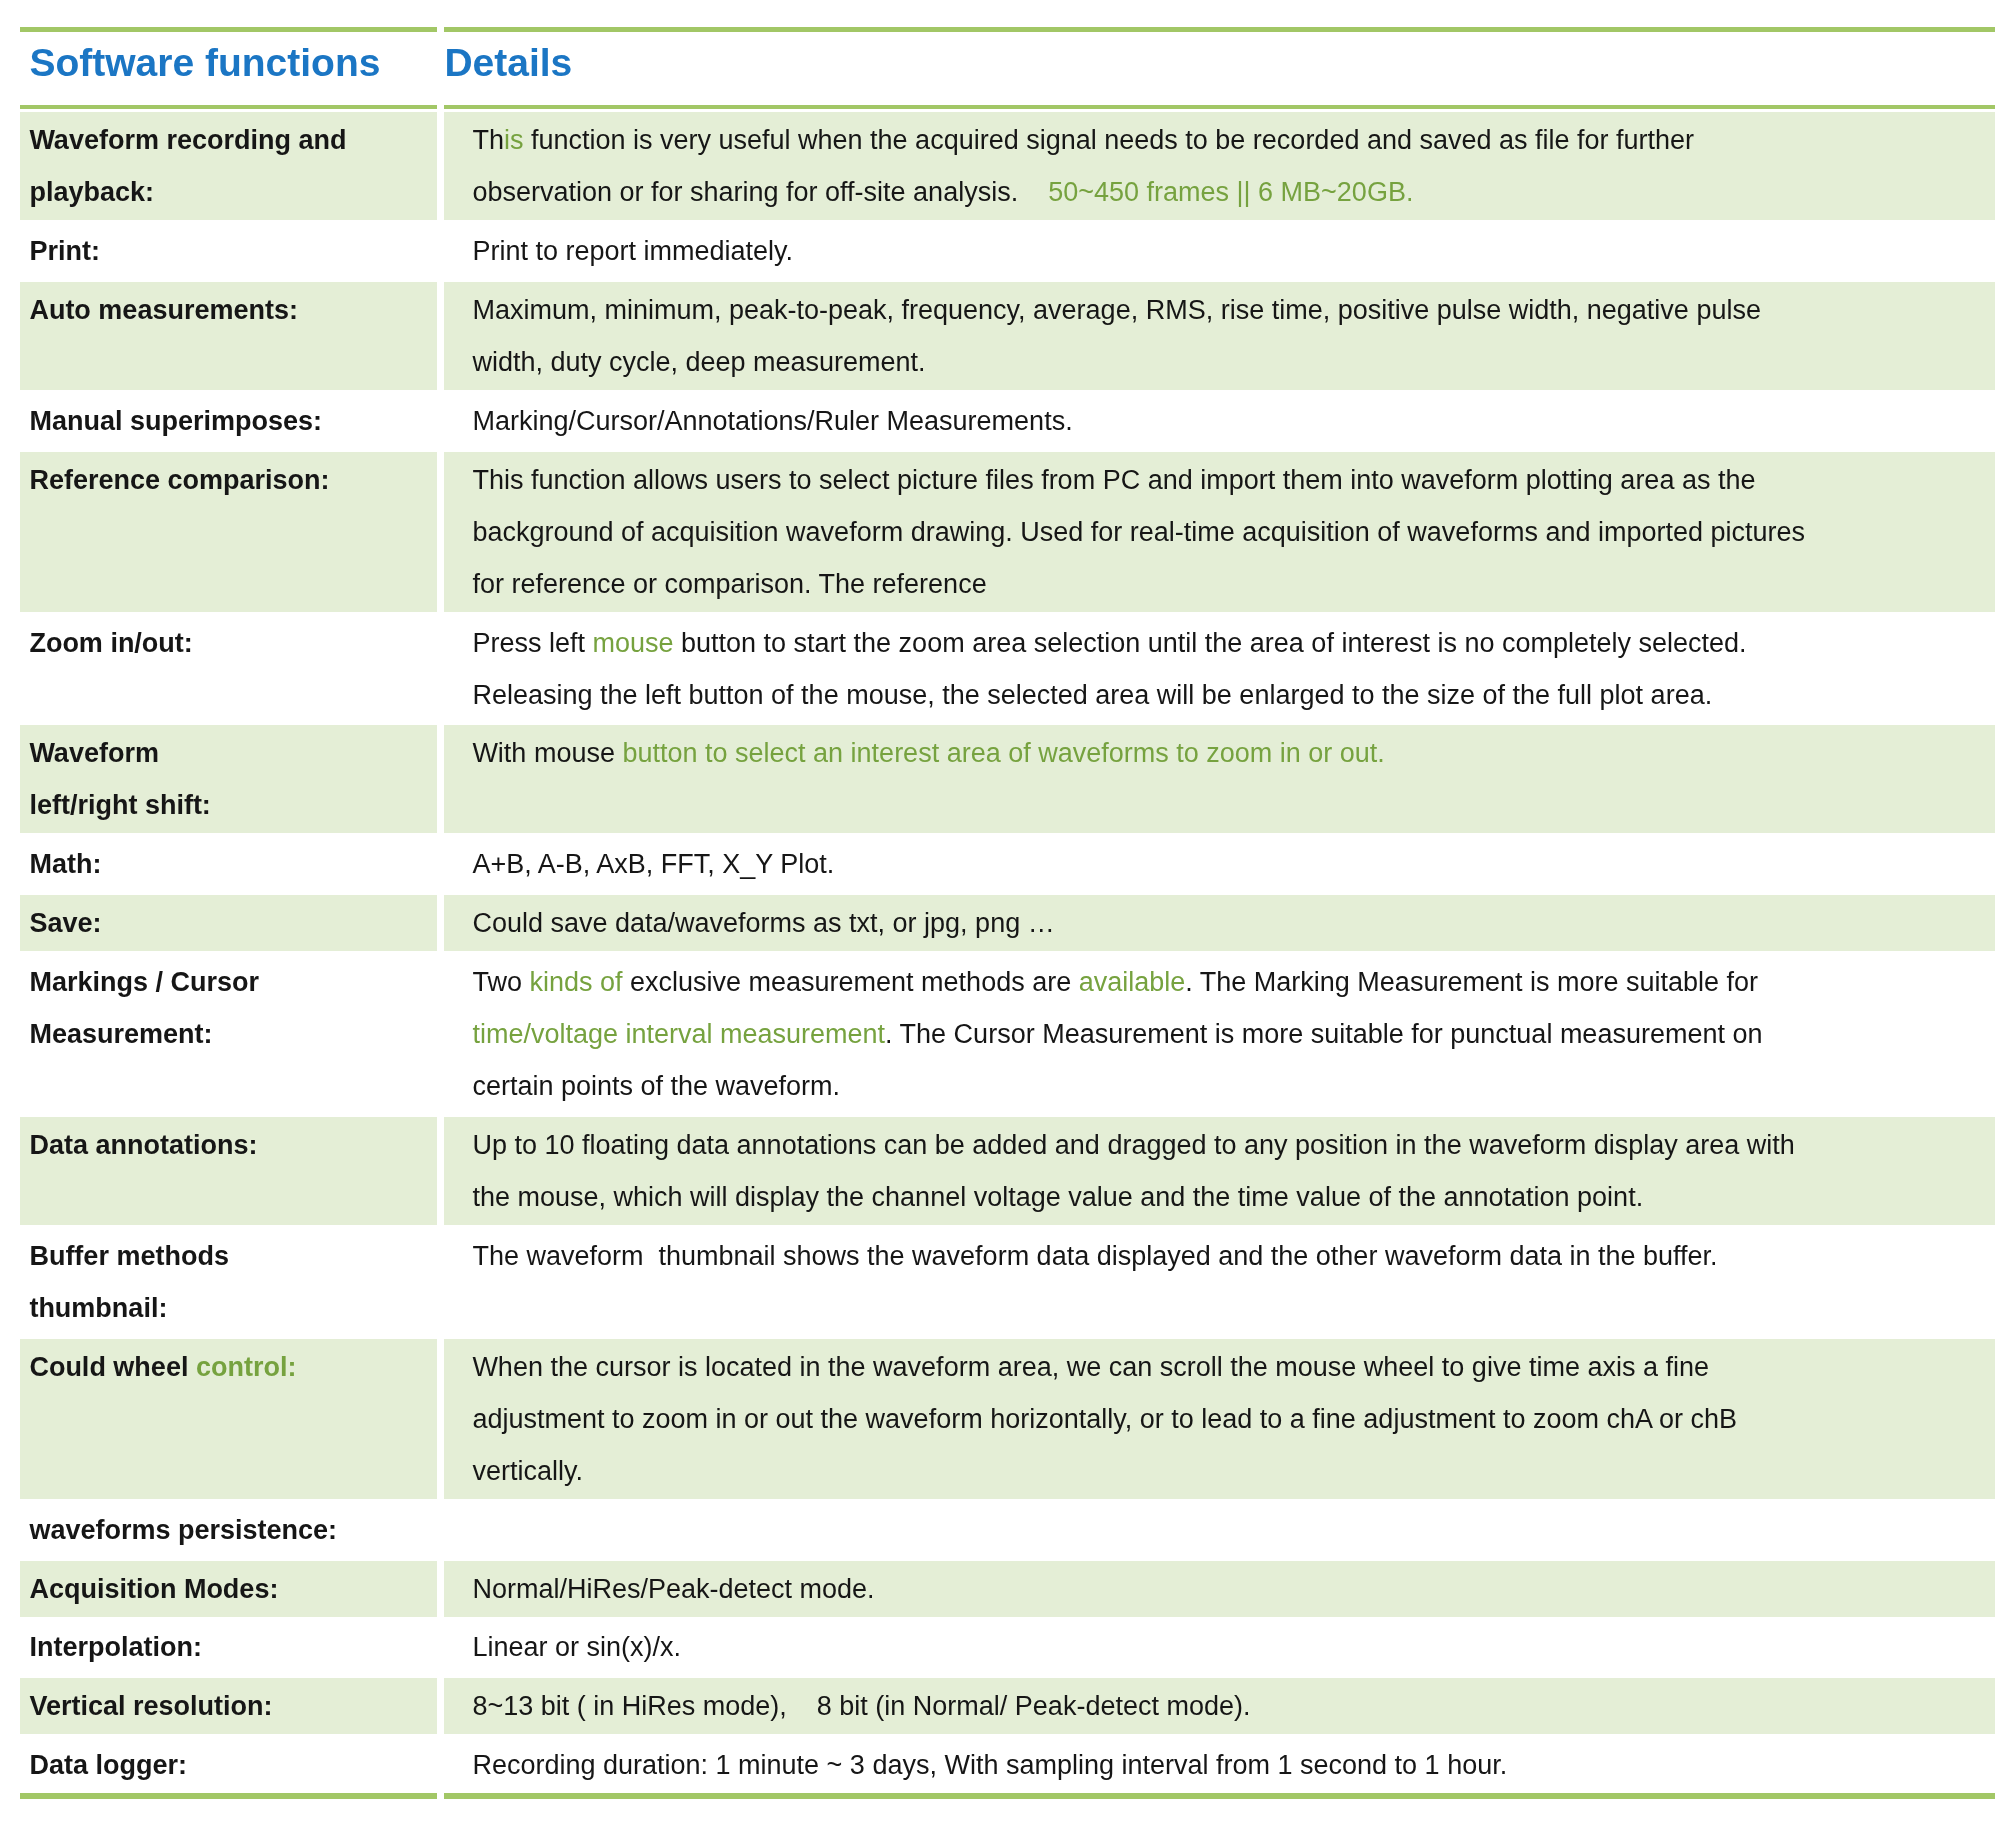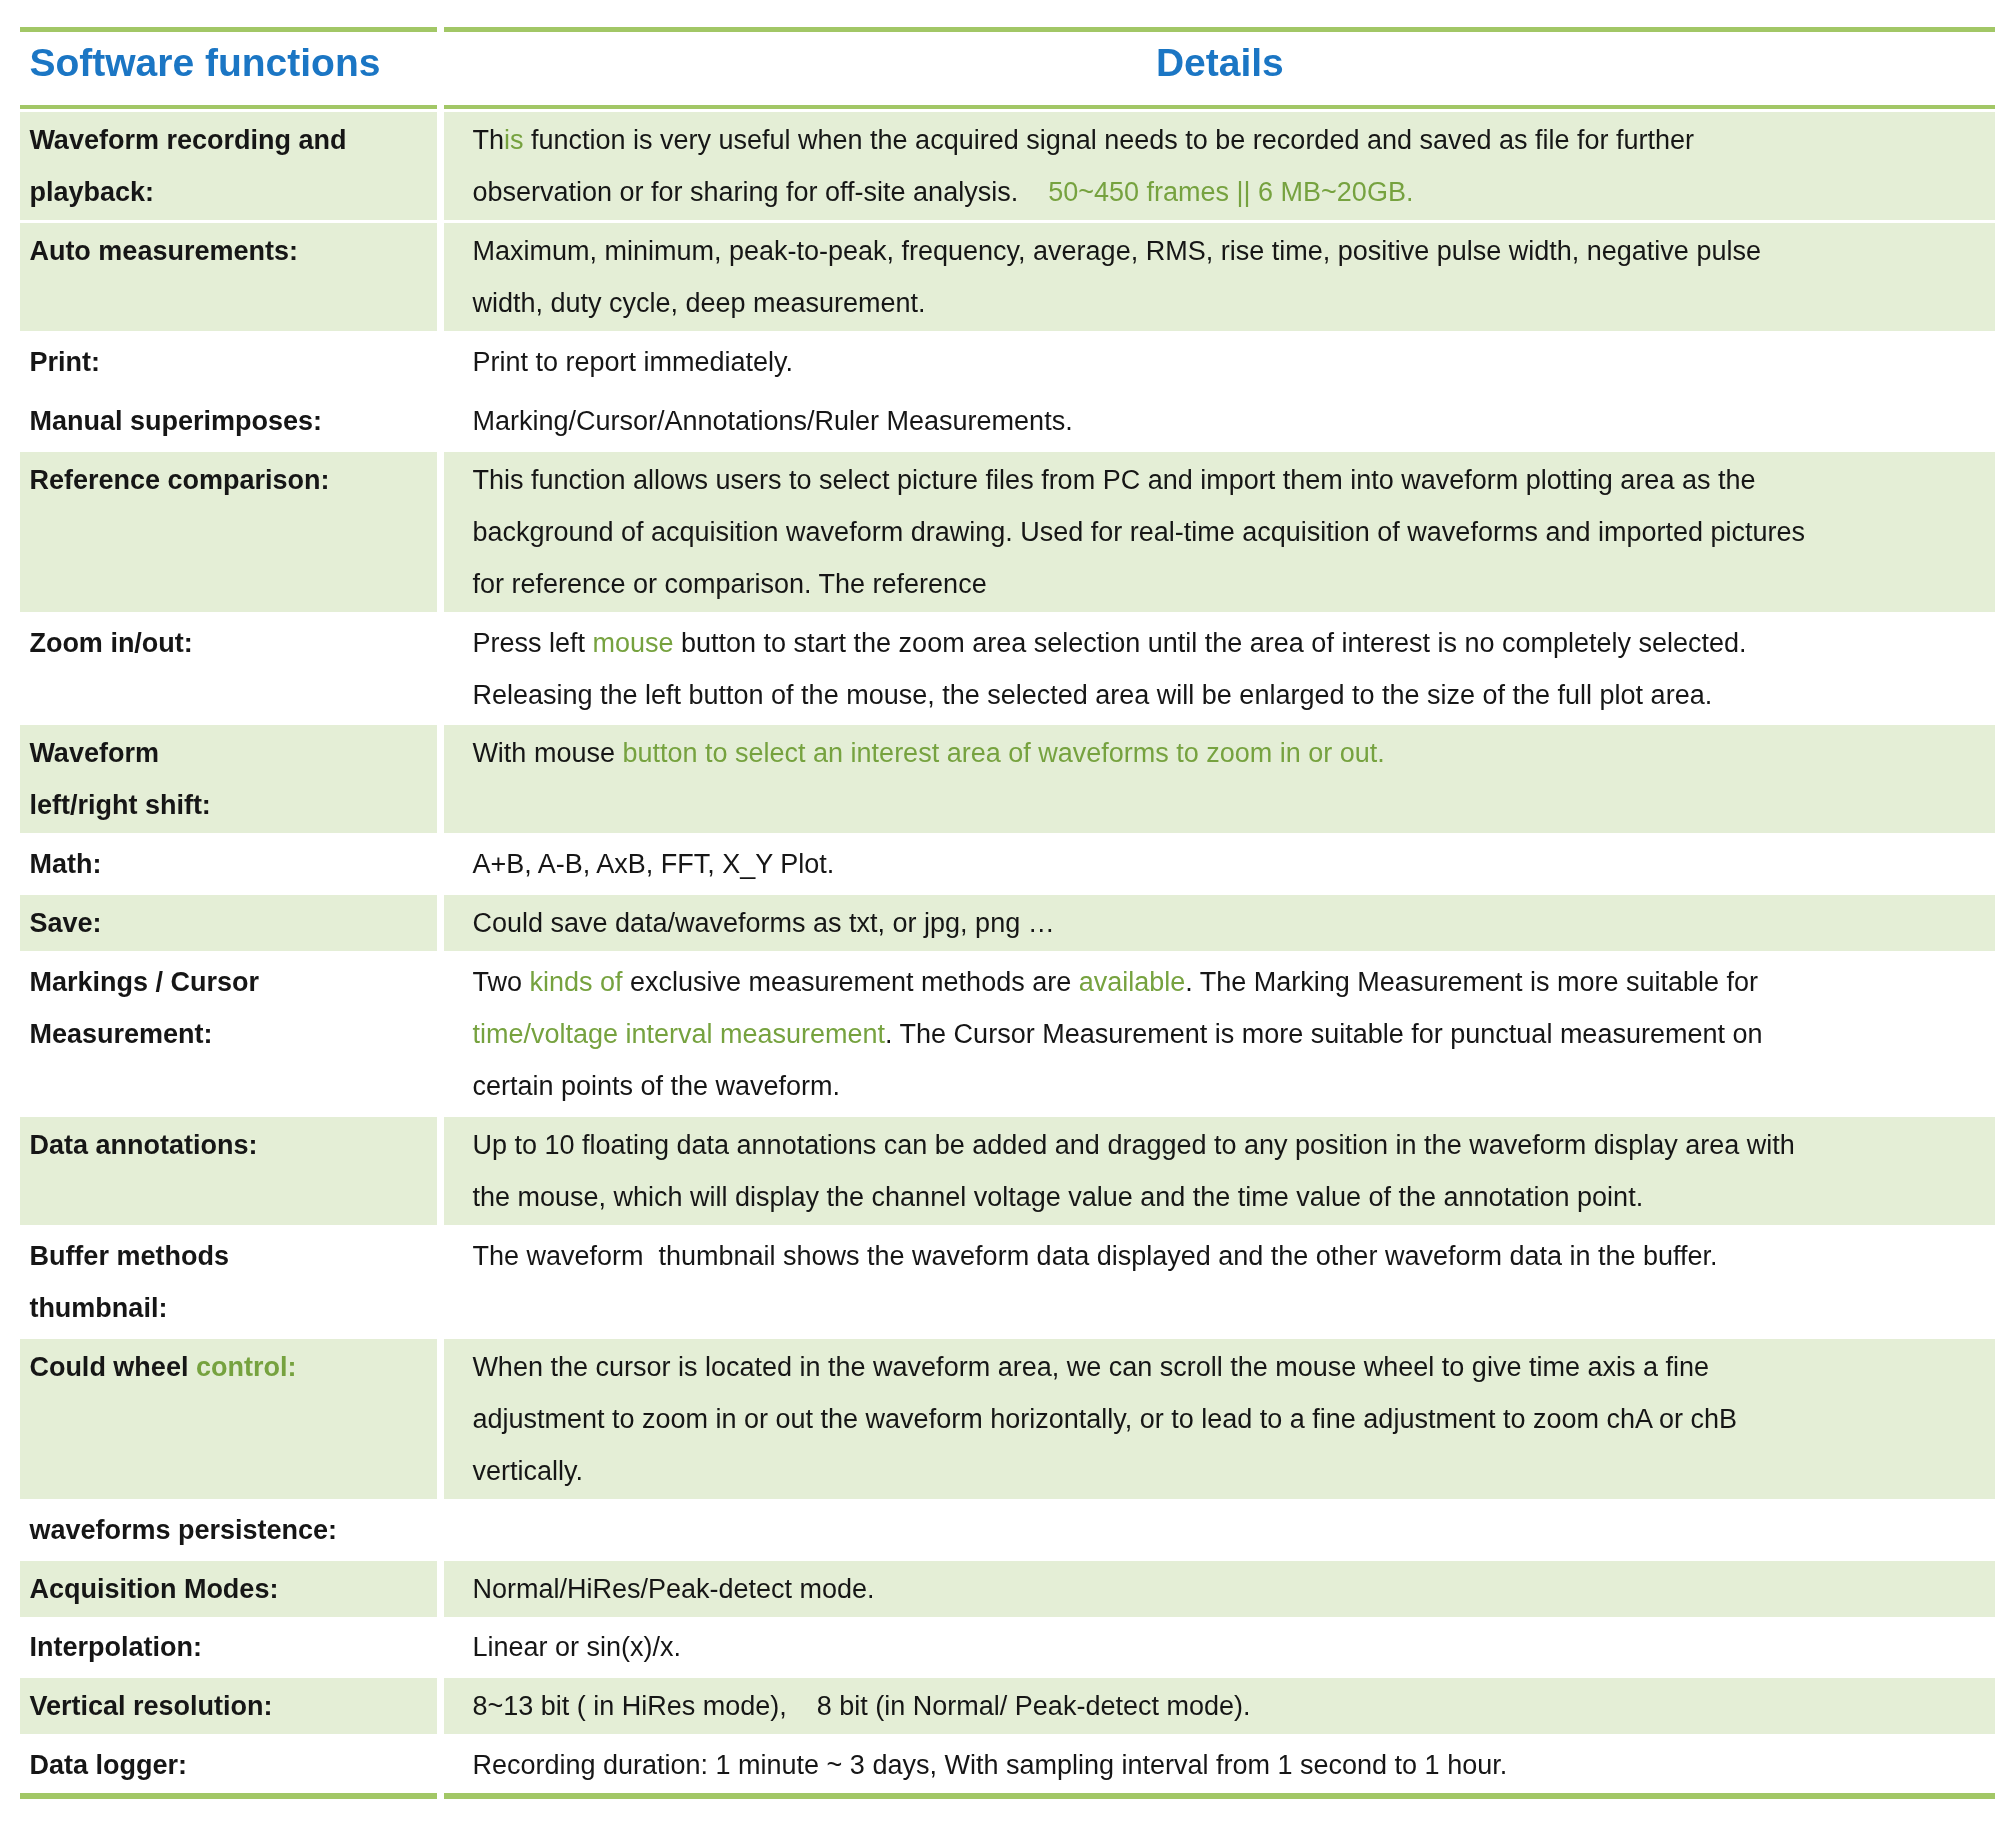--- a/index.html
+++ b/index.html
@@ -42,21 +42,21 @@
   
   .header-row{height:73px;}
   .header-cell{
     font-weight:bold;
     font-size:39px;
     line-height:61px;
     color:var(--accent-blue);
     white-space:nowrap;
   }
   .header-cell.left{padding-left:9.8px;text-align:left;}
-  .header-cell.right{text-align:center;}
+  .header-cell.right{}
   
   .body-row{margin-top:2.9px;}
   .body-row .cell{
     padding:2px 0;
     font-size:27px;
     line-height:52px;
     white-space:pre-wrap;
   }
   .body-row .label-cell{
     font-weight:bold;
@@ -92,29 +92,29 @@
   </div>
 
   <div id="rows">
   <div class="row body-row bg-green">
     <div class="col-left cell label-cell"><span>Waveform recording and
 playback:</span></div>
     <div class="col-right cell detail-cell"><span>Th</span><span class="txt-green">is</span><span> function is very useful when the acquired signal needs to be recorded and saved as file for further
 observation or for sharing for off-site analysis.    </span><span class="txt-green">50~450 frames || 6 MB~20GB.</span></div>
   </div>
 
+  <div class="row body-row bg-white">
+    <div class="col-left cell label-cell"><span>Print:</span></div>
+    <div class="col-right cell detail-cell"><span>Print to report immediately.</span></div>
+  </div>
+
   <div class="row body-row bg-green">
     <div class="col-left cell label-cell"><span>Auto measurements:</span></div>
     <div class="col-right cell detail-cell"><span>Maximum, minimum, peak-to-peak, frequency, average, RMS, rise time, positive pulse width, negative pulse
 width, duty cycle, deep measurement.</span></div>
-  </div>
-
-  <div class="row body-row bg-white">
-    <div class="col-left cell label-cell"><span>Print:</span></div>
-    <div class="col-right cell detail-cell"><span>Print to report immediately.</span></div>
   </div>
 
   <div class="row body-row bg-white">
     <div class="col-left cell label-cell"><span>Manual superimposes:</span></div>
     <div class="col-right cell detail-cell"><span>Marking/Cursor/Annotations/Ruler Measurements.</span></div>
   </div>
 
   <div class="row body-row bg-green">
     <div class="col-left cell label-cell"><span>Reference comparison:</span></div>
     <div class="col-right cell detail-cell"><span>This function allows users to select picture files from PC and import them into waveform plotting area as the

